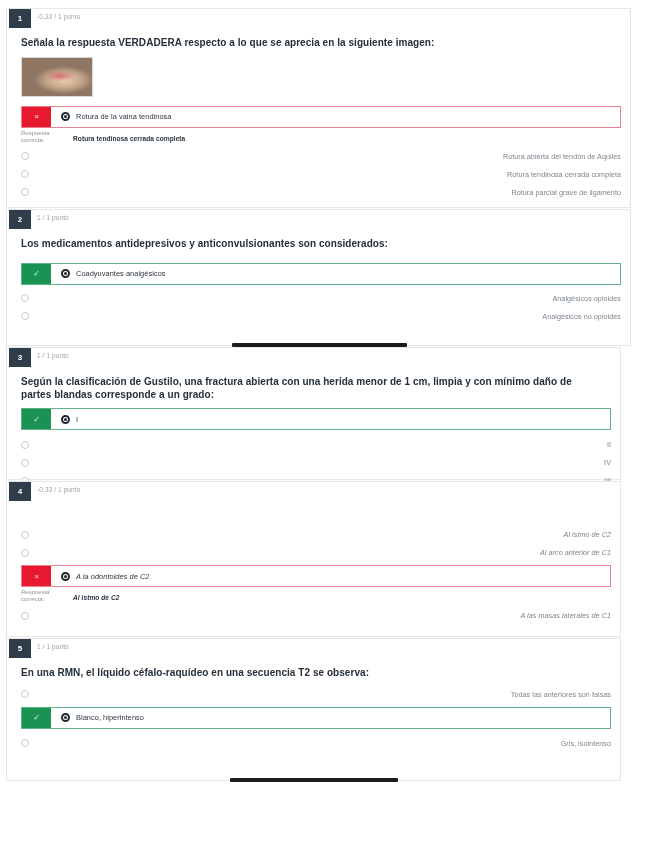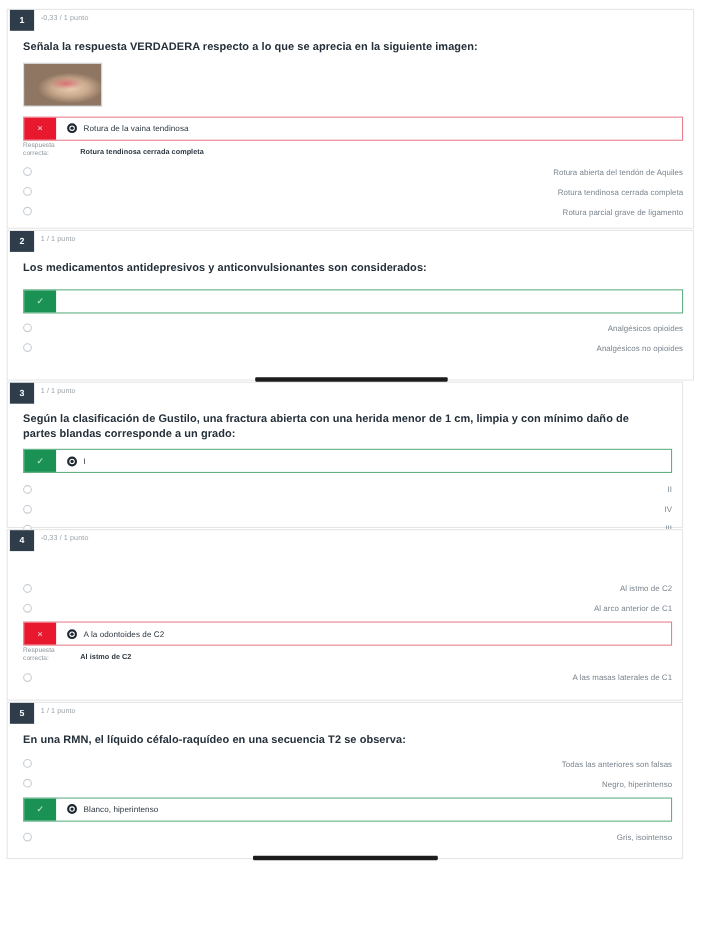--- a/index.html
+++ b/index.html
@@ -164,20 +164,24 @@
     <div class="qhead">
       <div class="qnum">2</div>
       <div class="qscore">1 / 1 punto</div>
     </div>
     <div class="qtext">Los medicamentos antidepresivos y anticonvulsionantes son considerados:</div>
 
     <div class="opts" style="margin-top:12px;">
 
       <div class="opt-sel right">
         <div class="sel-badge">✓</div>
+        <div class="sel-body">
+          <span class="radio-filled"></span>
+          <span class="sel-text">Coadyuvantes analgésicos</span>
+        </div>
       </div>
 
       <div class="opt" style="margin-top:5px;">
         <span class="radio-empty"></span>
         <span class="opt-label">Analgésicos opioides</span>
       </div>
       <div class="opt">
         <span class="radio-empty"></span>
         <span class="opt-label">Analgésicos no opioides</span>
       </div>
@@ -214,21 +218,21 @@
       </div>
     </div>
   </div>
 
   <div class="qcard wide" style="top:481px;height:156px;">
     <div class="qhead">
       <div class="qnum">4</div>
       <div class="qscore">-0,33 / 1 punto</div>
     </div>
 
-    <div class="opts" style="margin-top:24px;">
+    <div class="opts" style="margin-top:24px;font-style:italic;">
       <div class="opt">
         <span class="radio-empty"></span>
         <span class="opt-label">Al istmo de C2</span>
       </div>
       <div class="opt">
         <span class="radio-empty"></span>
         <span class="opt-label">Al arco anterior de C1</span>
       </div>
 
       <div class="opt-sel wrong">
@@ -256,24 +260,20 @@
       <div class="qnum">5</div>
       <div class="qscore">1 / 1 punto</div>
     </div>
     <div class="qtext">En una RMN, el líquido céfalo-raquídeo en una secuencia T2 se observa:</div>
 
     <div class="opts" style="margin-top:6px;">
       <div class="opt">
         <span class="radio-empty"></span>
         <span class="opt-label">Todas las anteriores son falsas</span>
       </div>
-      <div class="opt">
-        <span class="radio-empty"></span>
-        <span class="opt-label">Negro, hiperintenso</span>
-      </div>
 
       <div class="opt-sel right">
         <div class="sel-badge">✓</div>
         <div class="sel-body">
           <span class="radio-filled"></span>
           <span class="sel-text">Blanco, hiperintenso</span>
         </div>
       </div>
 
       <div class="opt" style="margin-top:6px;">

